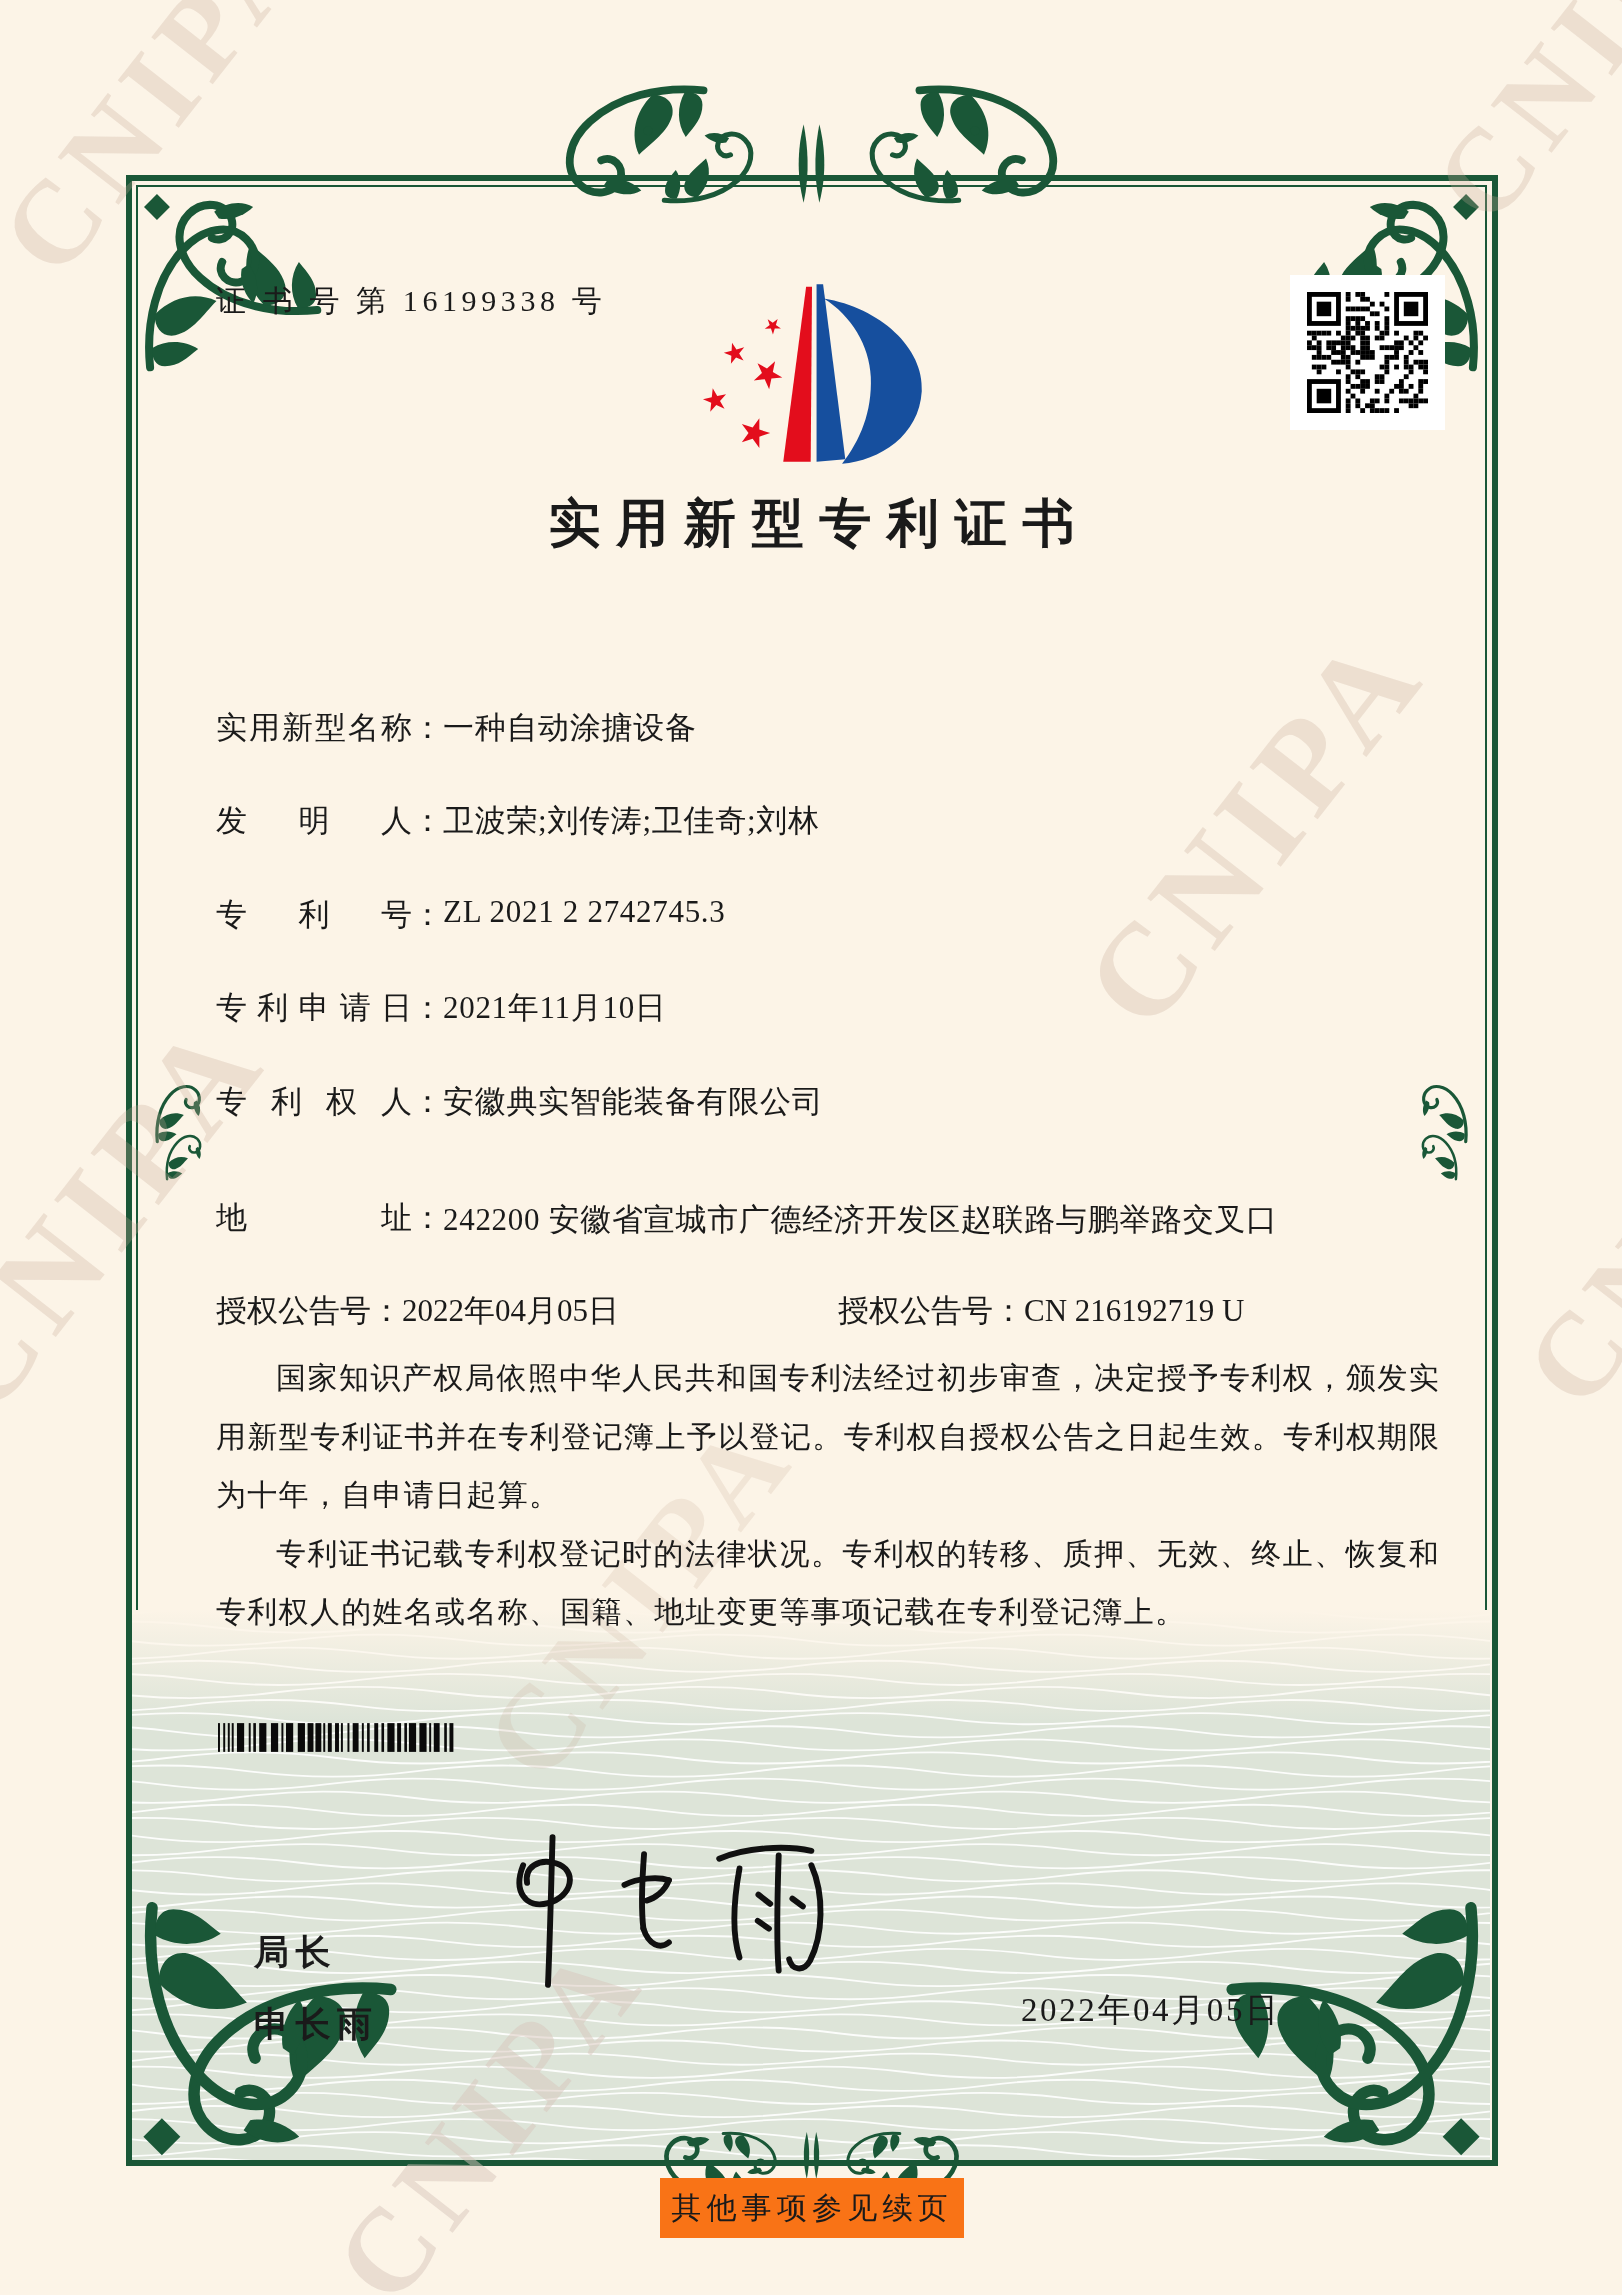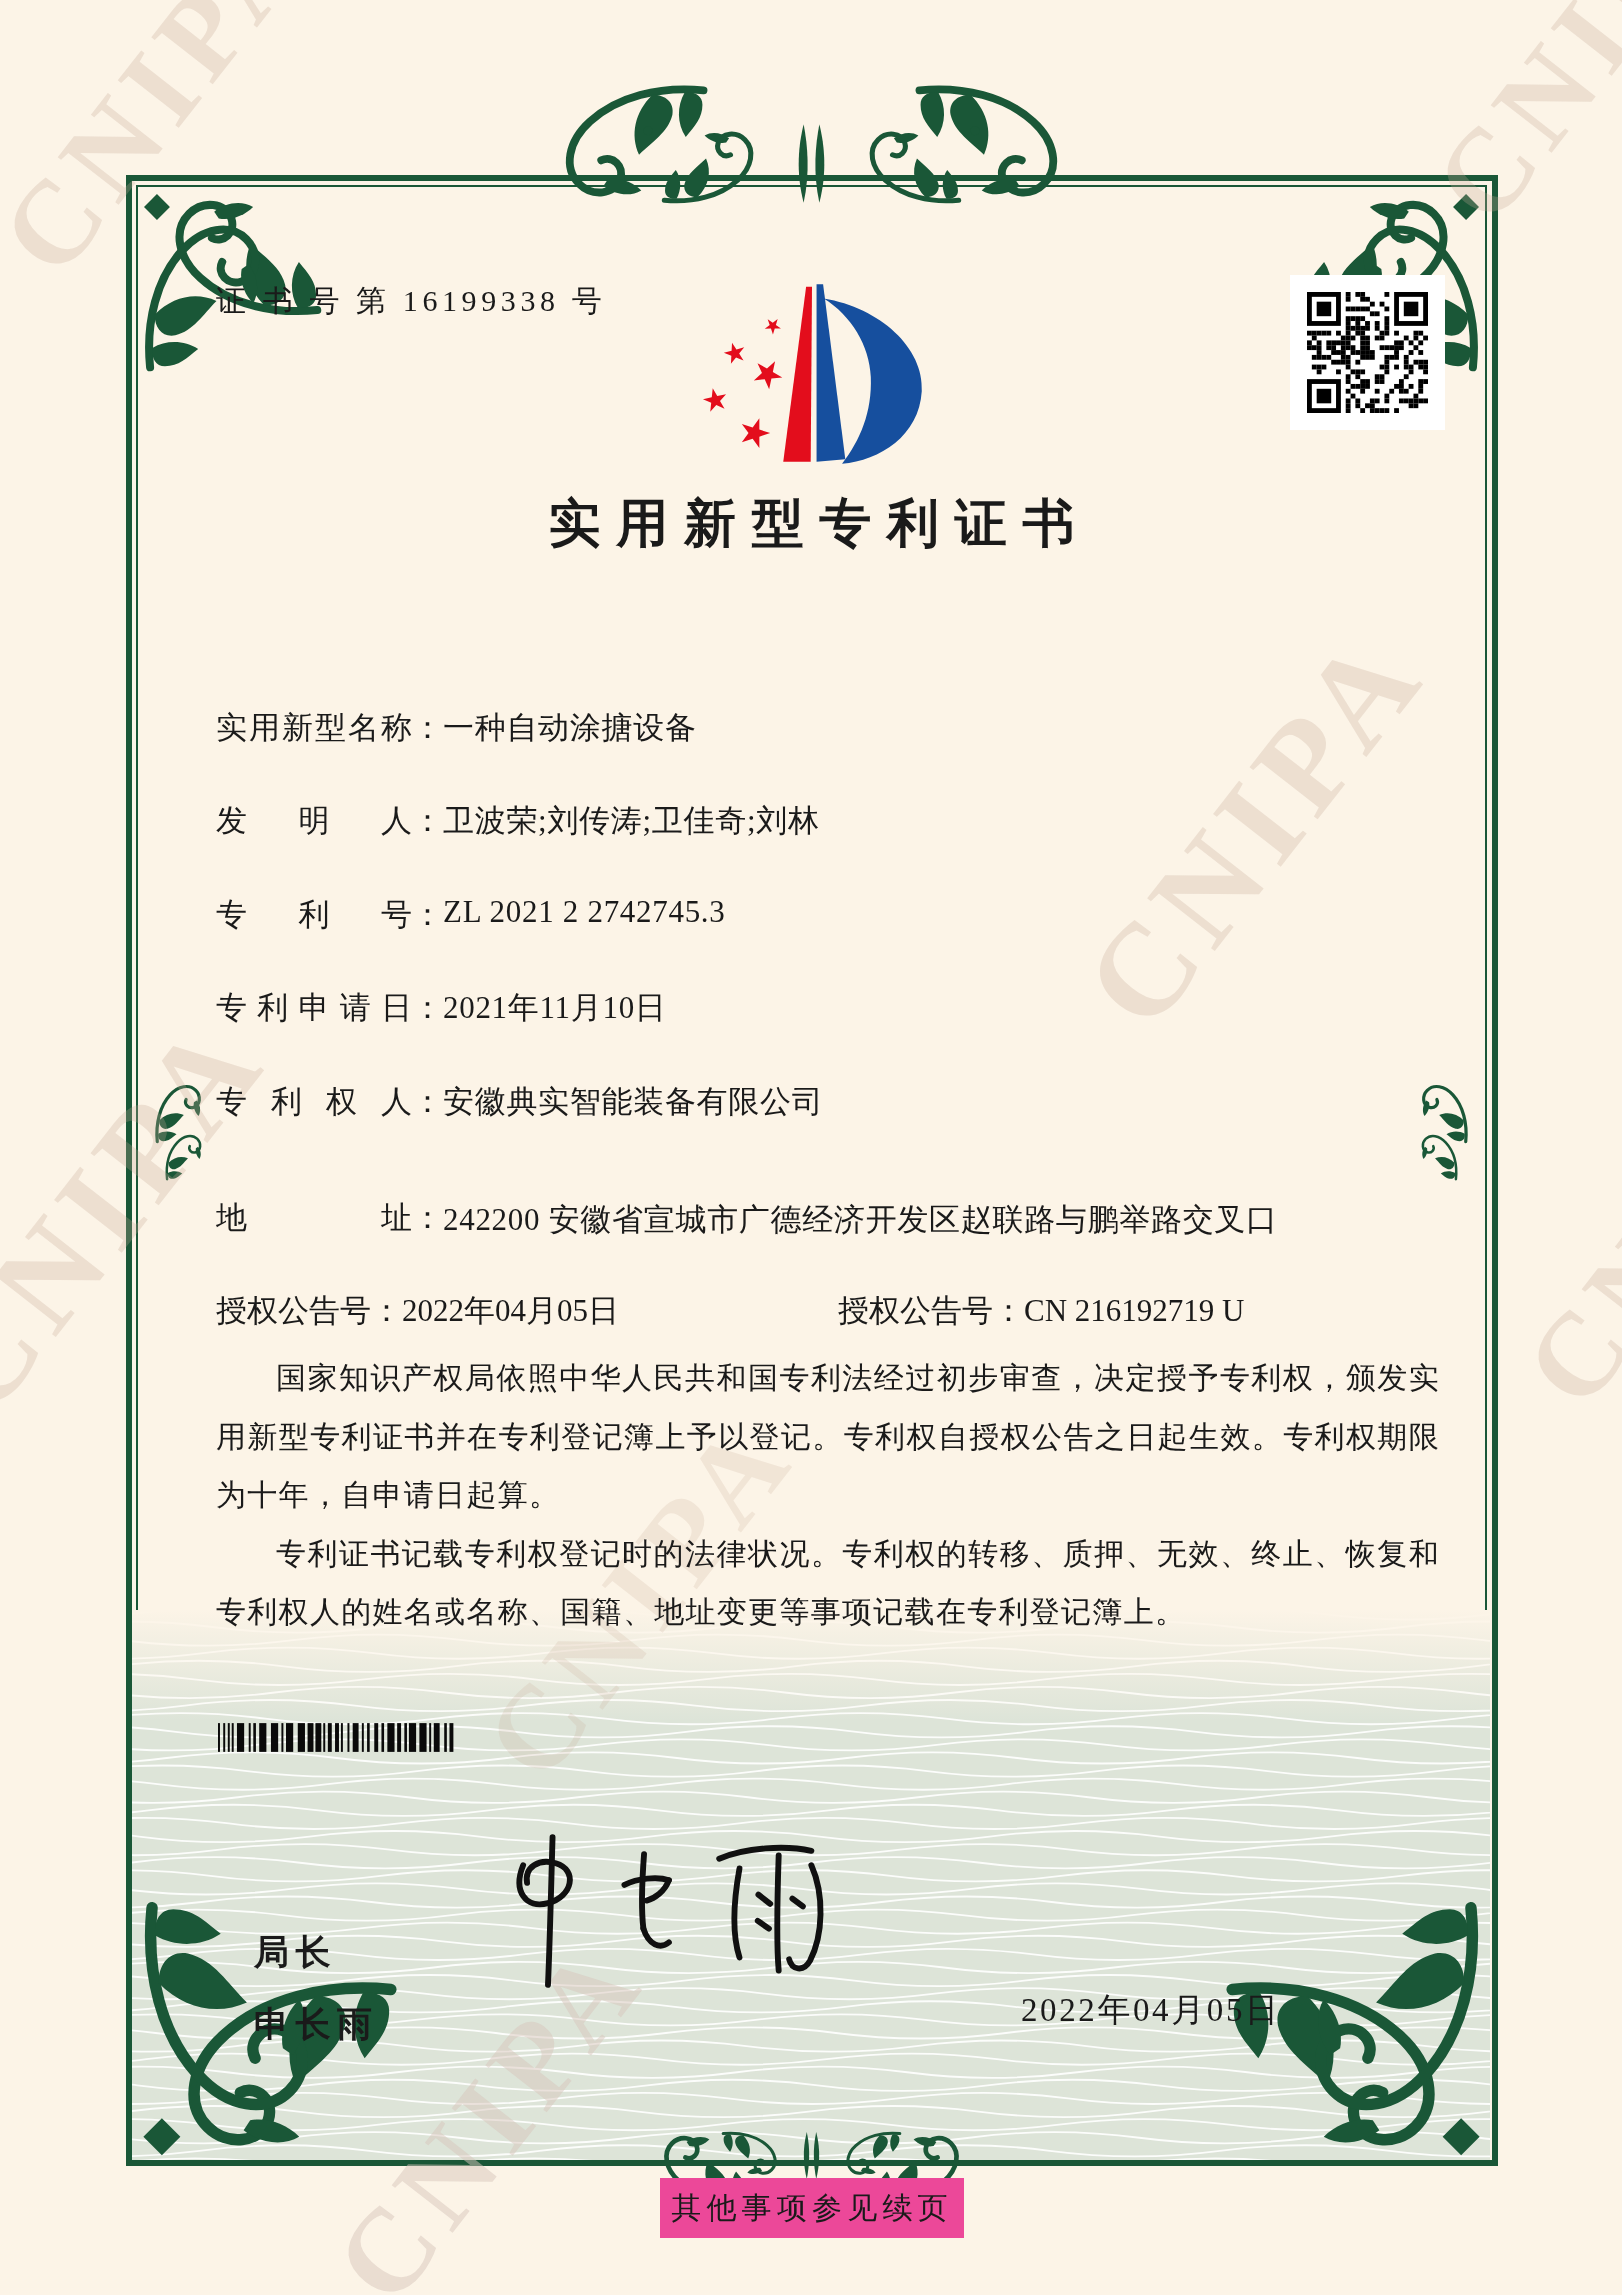--- a/index.html
+++ b/index.html
@@ -50,21 +50,21 @@
          line-height:1.95;letter-spacing:1.3px;text-align:justify;}
   .paras p{margin:0;text-indent:2em;}
 
   .barcode{position:absolute;left:218px;top:1723px;}
 
   .signoff-title{position:absolute;left:254px;top:1929px;font-size:35px;font-weight:bold;letter-spacing:6.5px;}
   .signoff-name{position:absolute;left:254px;top:2001px;font-size:35px;font-weight:bold;letter-spacing:6.5px;}
   .signature{position:absolute;left:497px;top:1829px;}
   .issue-date{position:absolute;left:1021px;top:1988px;font-size:33px;letter-spacing:2.6px;}
   .pageinfo{position:absolute;left:0;top:2102px;width:1623px;text-align:center;font-size:26px;letter-spacing:2.6px;}
-  .footnote{position:absolute;left:660px;top:2178px;width:304px;height:60px;background:#ec4899;
+  .footnote{position:absolute;left:660px;top:2178px;width:304px;height:60px;background:#f97316;
             text-align:center;line-height:60px;font-size:30px;letter-spacing:5.2px;z-index:5;}
 </style>
 </head>
 <body>
 
 <div class="page">
 
   <div class="wm" style="left:-26px;top:216px;">CNIPA</div>
   <div class="wm" style="left:1407px;top:164px;">CNIPA</div>
   <div class="wm" style="left:1054px;top:962px;font-size:131px;">CNIPA</div>

